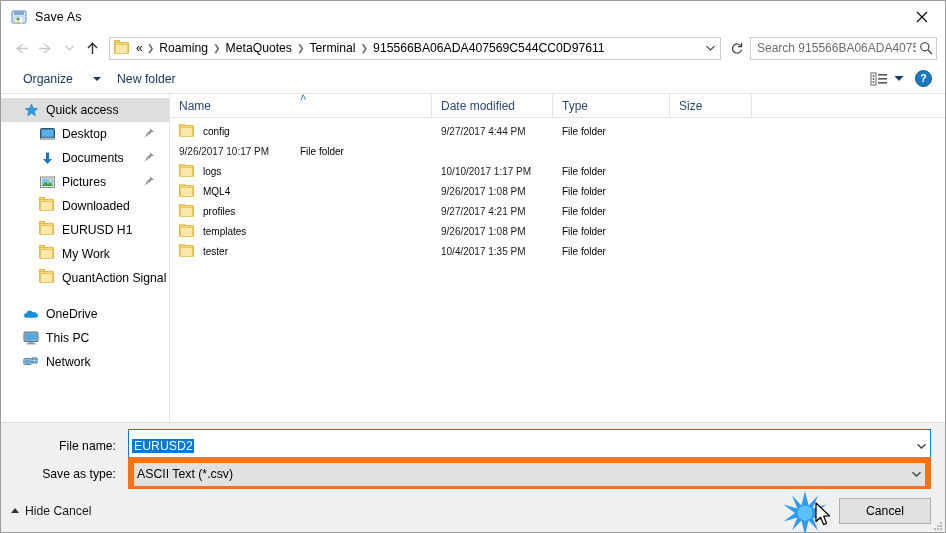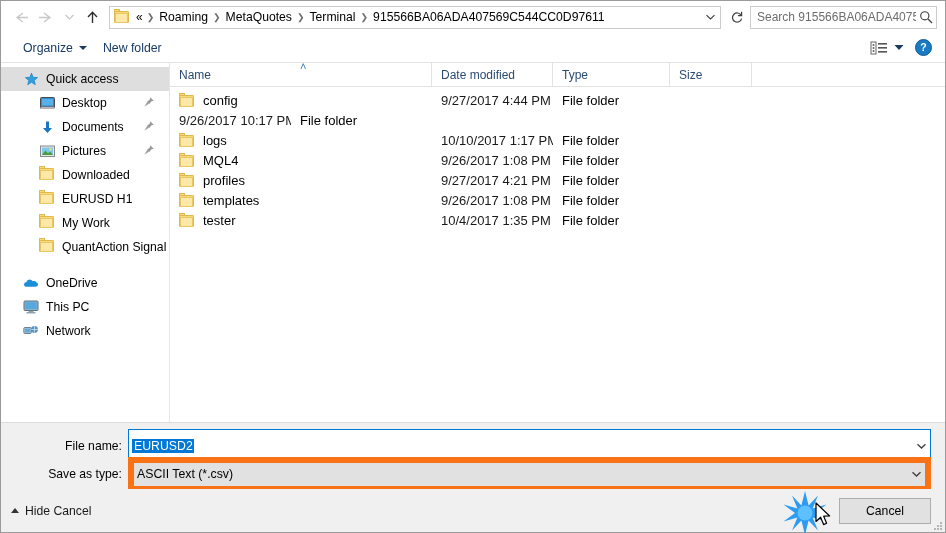--- a/index.html
+++ b/index.html
@@ -98,21 +98,21 @@
   .toolbar {
     height: 30px; min-height: 30px;
     background: #ffffff;
     border-bottom: 1px solid #e3e3e3;
     display: flex; align-items: center;
     padding: 0 8px 0 14px;
   }
   .tb-item {
     font-size: 12.3px; color: #1a3a63;
     padding: 3px 8px; cursor: pointer;
-    display: flex; align-items: center; gap: 6px;
+    display: flex; align-items: center; gap: 20px;
   }
   .tb-caret {
     width: 0; height: 0;
     border-left: 4px solid transparent; border-right: 4px solid transparent;
     border-top: 4px solid #1a3a63;
   }
   .tb-spacer { flex: 1 1 auto; }
   .tb-right { display: flex; align-items: center; gap: 2px; }
   .view-icon { width: 20px; height: 18px; display:flex; align-items:center; justify-content:center; cursor:pointer;}
   .view-caret { width: 16px; display:flex; align-items:center; justify-content:center; cursor:pointer;}
@@ -162,21 +162,21 @@
   .col.c-size { width: 82px; flex: 0 0 82px; }
   .col.c-end  { flex: 1 1 auto; border-right: none; }
   .sort-arrow {
     position: absolute; left: 130px; top: -2px;
     font-size: 11px; color: #3a7abf; line-height: 1;
   }
   .rows { flex: 1 1 auto; overflow: hidden; padding-top: 3px; }
   .row {
     height: 20px; display: flex; align-items: center; cursor: pointer;
   }
-  .cell { font-size: 13px; color: #000; white-space: nowrap; overflow: hidden; display: flex; align-items: flex-end;}
+  .cell { font-size: 10px; color: #000; white-space: nowrap; overflow: hidden; display: flex; align-items: center;}
   .cell.c-name { width: 262px; flex: 0 0 262px; padding-left: 9px; }
   .cell.c-date { width: 121px; flex: 0 0 121px; padding-left: 9px; color: #1a1a1a;}
   .cell.c-type { width: 117px; flex: 0 0 117px; padding-left: 9px; }
   .cell.c-size { width: 82px; flex: 0 0 82px; padding-left: 9px; }
   .fold-ico { width: 16px; height: 14px; margin-right: 8px; flex: 0 0 auto; position: relative;}
 
   
   .folder {
     position: absolute; left: 0; top: 1px;
     width: 15px; height: 12px;
@@ -197,21 +197,21 @@
 
   
   .formarea {
     background: #f0f0f0;
     border-top: 1px solid #dcdcdc;
     padding: 11px 14px 0 14px;
     height: 67px; min-height: 67px;
   }
   .formrow { display: flex; align-items: center; height: 24px; margin-bottom: 4px;}
   .formlabel {
-    width: 113px; flex: 0 0 113px; text-align: right; padding-right: 6px;
+    width: 113px; flex: 0 0 113px; text-align: right; padding-right: 12px;
     font-size: 12.2px; color: #000;
   }
   .combo {
     flex: 1 1 auto; height: 35px;
     display: flex; align-items: center;
     position: relative; min-width: 0;
   }
   .combo.filename { background: #ffffff; border: 1px solid #0078d7; }
   .combo.filetype { background: #e1e1e1; border: 6px solid #f97316; }
   .combo .cb-value {
@@ -262,20 +262,37 @@
   .cursor-arrow {
     position: absolute; left: 814px; top: 501px;
     width: 18px; height: 26px; pointer-events: none;
   }
 </style>
 </head>
 <body>
 
 <div class="dialog">
 
+  <div class="titlebar">
+    <span class="app-icon">
+      <svg width="16" height="16" viewBox="0 0 16 16">
+        <rect x="1" y="2" width="14" height="12" rx="1" fill="#d8e6f2" stroke="#5b8fc7" stroke-width="1"></rect>
+        <rect x="3" y="2" width="10" height="4" fill="#7fa8d4"></rect>
+        <rect x="4" y="8" width="8" height="6" fill="#fff" stroke="#9bb8d6" stroke-width=".6"></rect>
+        <circle cx="7" cy="10" r="1.6" fill="#4a9b3c"></circle>
+        <path d="M4.5 14 q2.5-3 5 0z" fill="#e8a33d"></path>
+      </svg>
+    </span>
+    <span class="title-text">Save As</span>
+    <div class="close-btn">
+      <svg width="12" height="12" viewBox="0 0 12 12">
+        <path d="M1 1 L11 11 M11 1 L1 11" stroke="#000" stroke-width="1.1"></path>
+      </svg>
+    </div>
+  </div>
 
   <div class="navrow">
     <div class="navbtn">
       <svg width="17" height="15" viewBox="0 0 17 15">
         <path d="M11 3 L5 7.5 L11 12 M5 7.5 L16 7.5" stroke="#c7c7c7" stroke-width="1.3" fill="none"></path>
       </svg>
     </div>
     <div class="navbtn">
       <svg width="17" height="15" viewBox="0 0 17 15">
         <path d="M6 3 L12 7.5 L6 12 M1 7.5 L12 7.5" stroke="#c7c7c7" stroke-width="1.3" fill="none"></path>

